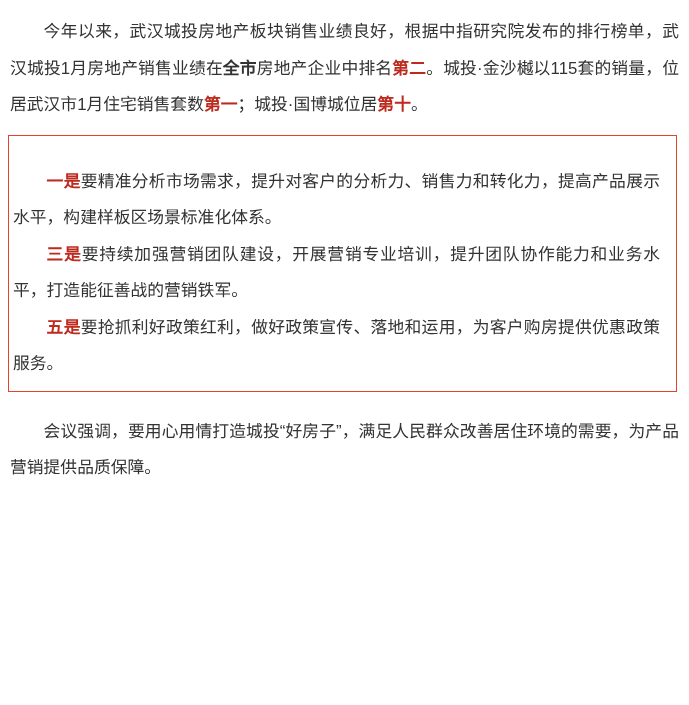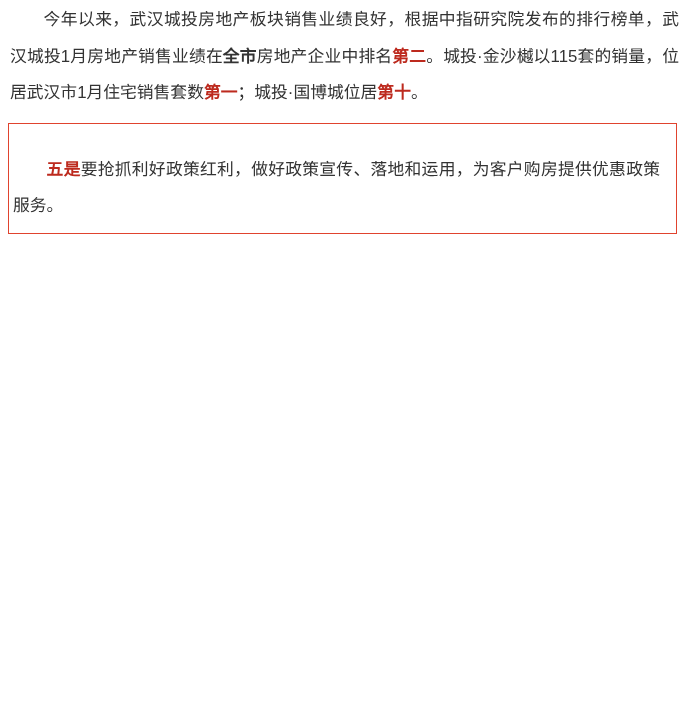--- a/index.html
+++ b/index.html
@@ -10,20 +10,21 @@
   body {
     width: 689px;
     min-height: 705px;
     font-family: "Liberation Sans", "DejaVu Sans", sans-serif;
     color: var(--body-text, #333333);
     -webkit-font-smoothing: antialiased;
   }
   .page {
     padding: 2px 10px 0 10px;
     box-sizing: border-box;
+    margin-top: 12px;
   }
   .para {
     margin: 0 0 11px 0;
     font-size: 16.8px;
     line-height: 36.5px;
     text-indent: 2em;
     text-align: justify;
     letter-spacing: 0;
     word-break: break-all;
   }
@@ -52,17 +53,20 @@
 </style>
 </head>
 <body style="background: rgb(255, 255, 255);">
 
 <div class="page">
 
   <p class="para"><span class="seg-normal">今年以来，武汉城投房地产板块销售业绩良好，根据中指研究院发布的排行榜单，武汉城投1月房地产销售业绩在</span><span class="seg-bold">全市</span><span class="seg-normal">房地产企业中排名</span><span class="seg-red-bold">第二</span><span class="seg-normal">。城投·金沙樾以115套的销量，位居武汉市1月住宅销售套数</span><span class="seg-red-bold">第一</span><span class="seg-normal">；城投·国博城位居</span><span class="seg-red-bold">第十</span><span class="seg-normal">。</span></p>
 
 
   <div class="highlight-box">
+    <p class="para"><span class="seg-red-bold">一是</span><span class="seg-normal">要精准分析市场需求，提升对客户的分析力、销售力和转化力，提高产品展示水平，构建样板区场景标准化体系。</span></p>
+    <p class="para"><span class="seg-red-bold">三是</span><span class="seg-normal">要持续加强营销团队建设，开展营销专业培训，提升团队协作能力和业务水平，打造能征善战的营销铁军。</span></p>
     <p class="para"><span class="seg-red-bold">五是</span><span class="seg-normal">要抢抓利好政策红利，做好政策宣传、落地和运用，为客户购房提供优惠政策服务。</span></p>
   </div>
 
+  <p class="para closing"><span class="seg-normal">会议强调，要用心用情打造城投“好房子”，满足人民群众改善居住环境的需要，为产品营销提供品质保障。</span></p>
 
 </div>
 
 </body></html>

